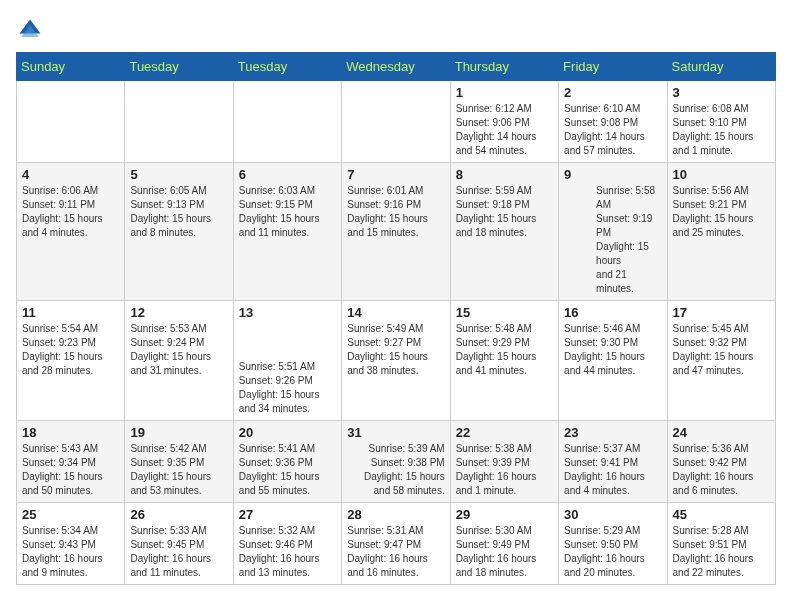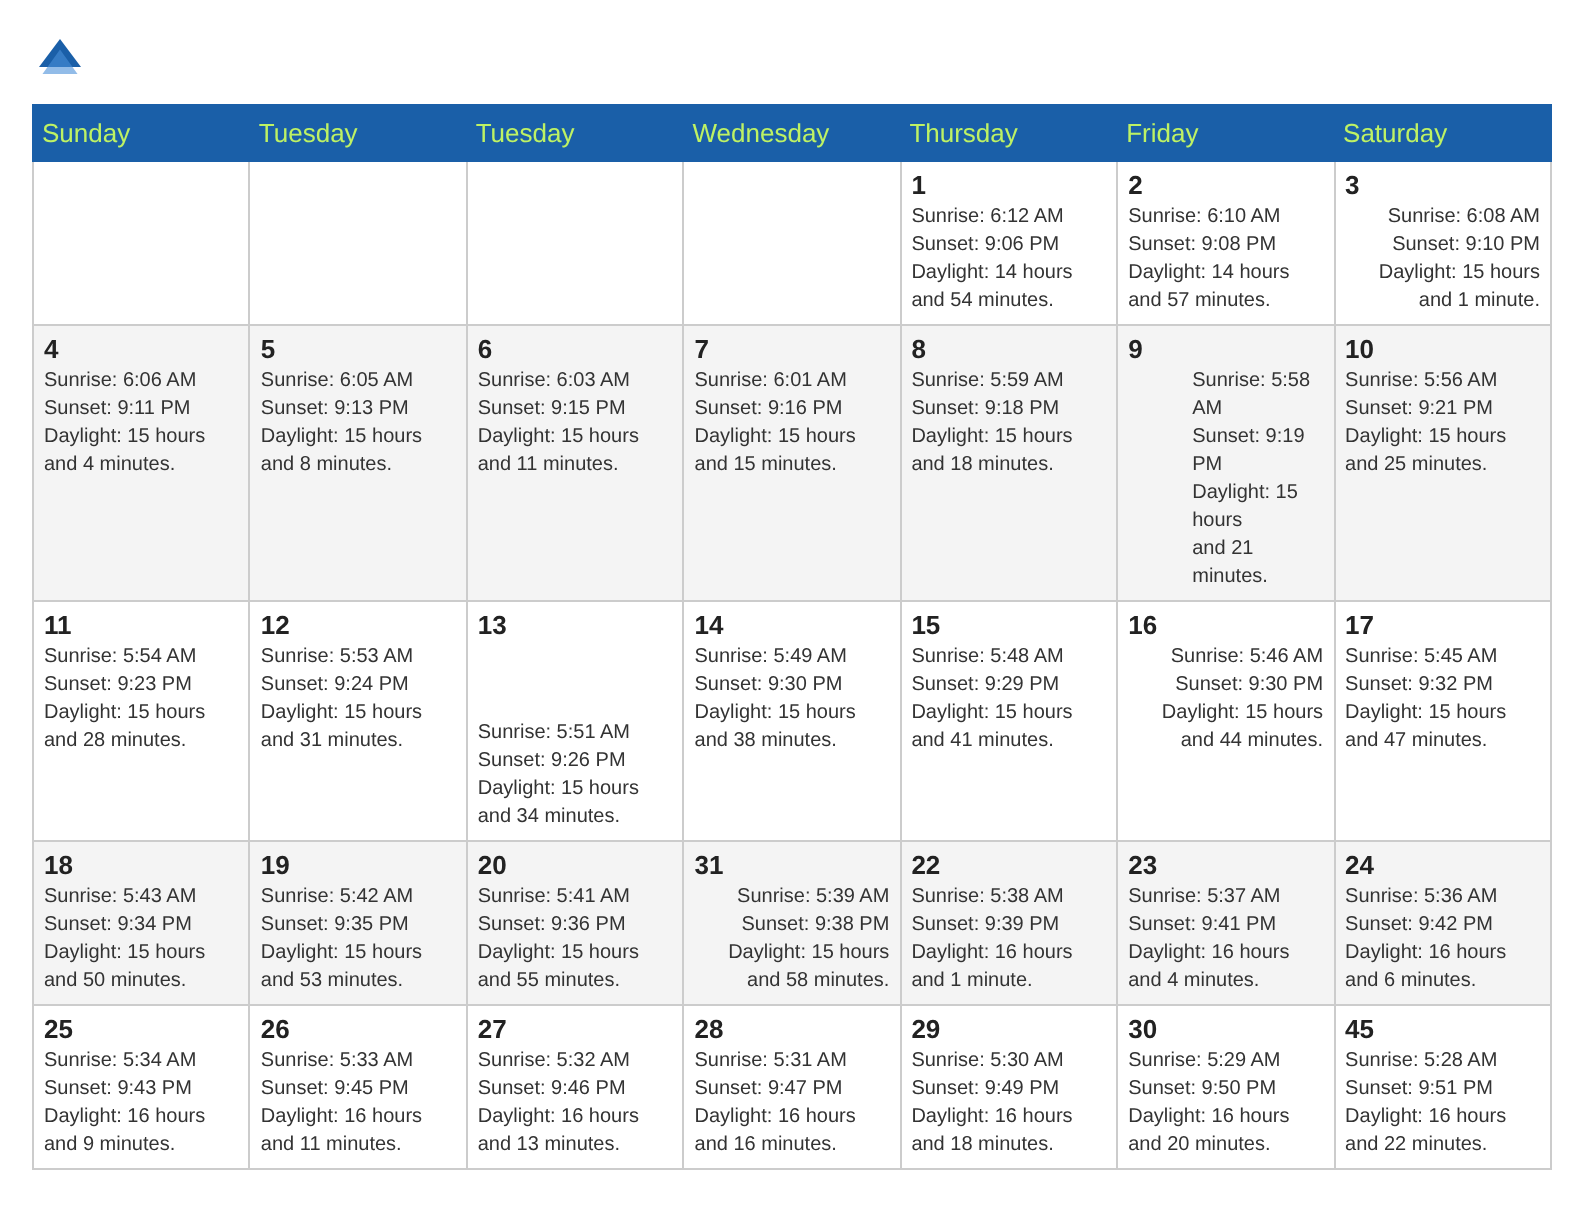--- a/index.html
+++ b/index.html
@@ -142,21 +142,21 @@
         </td>
         <td>
           <span class="day-num">2</span>
           <div class="day-info" style="white-space: pre-line;">Sunrise: 6:10 AM
 Sunset: 9:08 PM
 Daylight: 14 hours
 and 57 minutes.</div>
         </td>
         <td>
           <span class="day-num">3</span>
-          <div class="day-info" style="white-space: pre-line; text-align: right;">Sunrise: 6:08 AM
+          <div class="day-info" style="white-space: pre-line;">Sunrise: 6:08 AM
 Sunset: 9:10 PM
 Daylight: 15 hours
 and 1 minute.</div>
         </td>
       </tr>
       <tr>
         <td>
           <span class="day-num">4</span>
           <div class="day-info" style="white-space: pre-line;">Sunrise: 6:06 AM
 Sunset: 9:11 PM
@@ -224,34 +224,34 @@
         <td>
           <span class="day-num">13</span>
           <div class="day-info" style="white-space: pre-line; margin-top: 40px;">Sunrise: 5:51 AM
 Sunset: 9:26 PM
 Daylight: 15 hours
 and 34 minutes.</div>
         </td>
         <td>
           <span class="day-num">14</span>
           <div class="day-info" style="white-space: pre-line;">Sunrise: 5:49 AM
-Sunset: 9:30 PM
+Sunset: 9:27 PM
 Daylight: 15 hours
 and 38 minutes.</div>
         </td>
         <td>
           <span class="day-num">15</span>
           <div class="day-info" style="white-space: pre-line;">Sunrise: 5:48 AM
 Sunset: 9:29 PM
 Daylight: 15 hours
 and 41 minutes.</div>
         </td>
         <td>
           <span class="day-num">16</span>
-          <div class="day-info" style="white-space: pre-line; text-align: right;">Sunrise: 5:46 AM
+          <div class="day-info" style="white-space: pre-line;">Sunrise: 5:46 AM
 Sunset: 9:30 PM
 Daylight: 15 hours
 and 44 minutes.</div>
         </td>
         <td>
           <span class="day-num">17</span>
           <div class="day-info" style="white-space: pre-line;">Sunrise: 5:45 AM
 Sunset: 9:32 PM
 Daylight: 15 hours
 and 47 minutes.</div>

